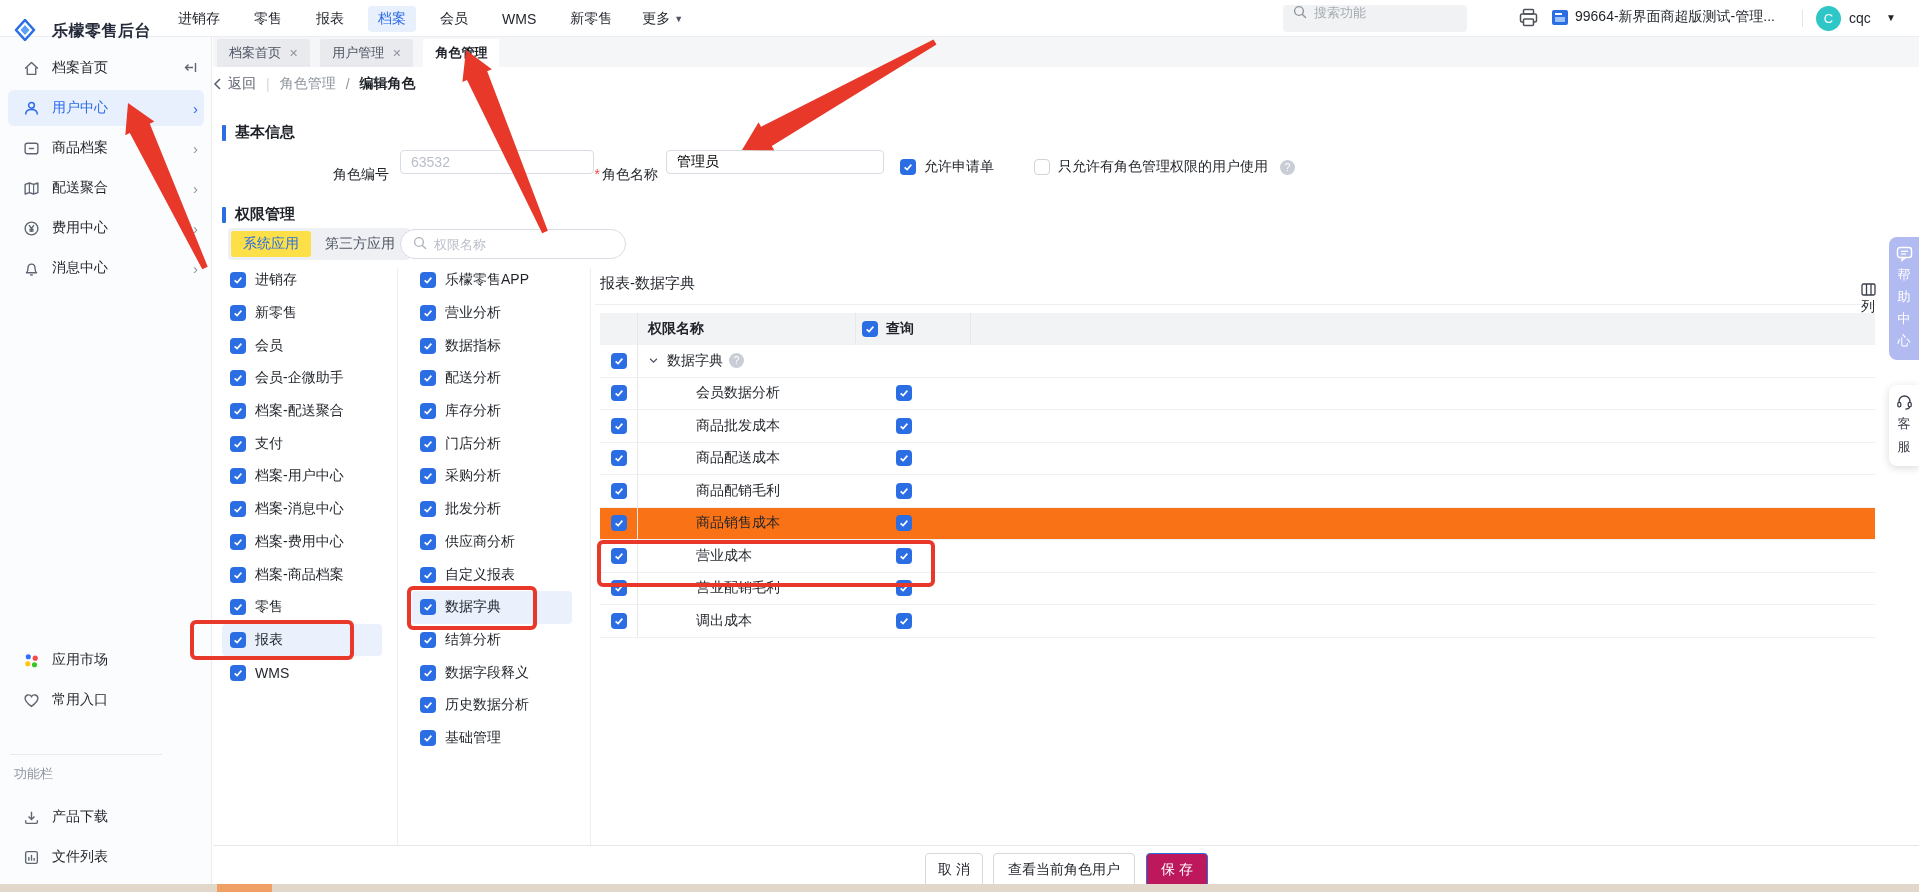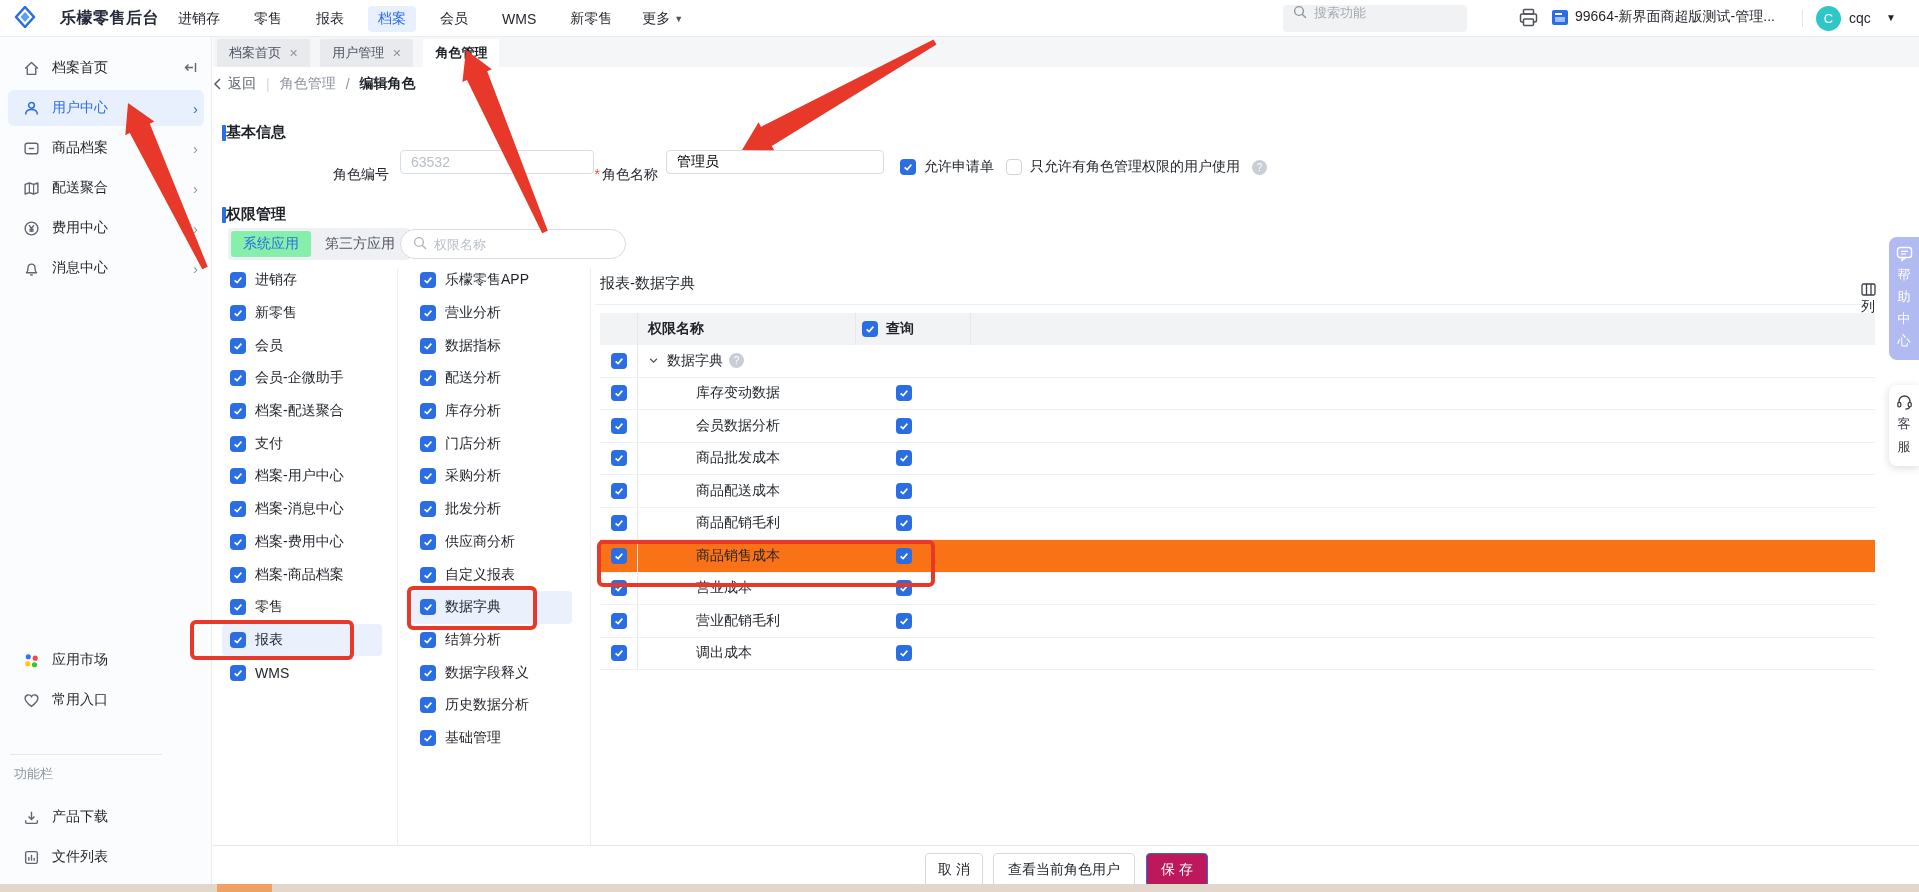--- a/index.html
+++ b/index.html
@@ -2,21 +2,21 @@
 <html><head>
 <meta charset="utf-8">
 <style>
   * { margin:0; padding:0; box-sizing:border-box; }
   html,body { width:1919px; height:892px; overflow:hidden; background:#fff;
     font-family:"Liberation Sans","DejaVu Sans",sans-serif; font-size:14px; color:#1f2329; }
 
   
   .topbar { position:absolute; left:0; top:0; width:1919px; height:37px; background:#fff;
     border-bottom:1px solid #ebedf0; z-index:20; }
-  .logo { position:absolute; left:14px; top:6px; display:flex; align-items:center; gap:24px; }
+  .logo { position:absolute; left:14px; top:19px; display:flex; align-items:center; gap:16px; }
   .logo-text { font-size:16px; font-weight:bold; color:#252b3a; letter-spacing:.5px; }
   .topnav { position:absolute; left:168px; top:0; height:37px; display:flex; align-items:center; gap:14px; }
   .navitem { padding:4px 10px; border-radius:4px; color:#1f2329; cursor:pointer; white-space:nowrap; }
   .navitem.active { background:#e8f0fd; color:#2a6ae9; }
   .more { display:flex; align-items:center; gap:4px; padding:4px 6px; cursor:pointer; }
   .caret { font-size:9px; color:#4e5462; }
   .topsearch { position:absolute; left:1283px; top:5px; width:184px; height:27px; background:#f1f2f4;
     border-radius:4px; display:flex; align-items:flex-start; padding:0 10px; gap:7px; }
   .topsearch input { border:none; outline:none; background:transparent; font-size:13px; width:160px; color:#1f2329; }
   .topsearch input::placeholder { color:#a6abb3; }
@@ -56,38 +56,38 @@
   .ptab .x { font-size:11px; color:#8f959e; }
   .ptab.active { background:#fff; color:#1f2329; font-weight:bold; }
 
   .crumbrow { position:absolute; left:213px; top:72px; height:24px; display:flex; align-items:center; gap:10px; z-index:5; }
   .crumb-back { color:#5e6470; display:flex; align-items:center; gap:6px; cursor:pointer; }
   .crumb-sep { color:#d4d7dc; }
   .crumb-parent { color:#8f959e; }
   .crumb-slash { color:#8f959e; }
   .crumb-cur { color:#1f2329; font-weight:bold; }
 
-  .sec-title { position:absolute; display:flex; align-items:center; font-size:15px; font-weight:bold; z-index:5;}
+  .sec-title { position:absolute; display:flex; align-items:center; gap:9px; font-size:15px; font-weight:bold; z-index:5;}
   .sec-bar { width:4px; height:16px; background:#2b6de3; border-radius:1px; }
 
   
   .flabel { position:absolute; top:158px; height:32px; line-height:32px; z-index:5; }
   .finput { position:absolute; top:150px; height:24px; border:1px solid #d8dce3; border-radius:4px;
     padding:0 10px; font-size:14px; outline:none; background:#fff; z-index:5; font-family:inherit;}
   .finput.ghost { color:#b9bec8; }
   .req { color:#f54a45; margin-right:2px; }
   .fcheck { position:absolute; top:158px; display:flex; align-items:center; gap:8px; z-index:5; }
   .qmark { width:15px; height:15px; border-radius:50%; background:#c9ced6; color:#fff; font-size:10px;
     display:inline-flex; align-items:center; justify-content:center; margin-left:4px; }
 
   
   .seggroup { position:absolute; left:228px; top:228px; height:32px; background:#eef0f3; border-radius:4px;
     display:flex; align-items:center; padding:3px; gap:2px; z-index:5; }
   .seg { height:26px; display:flex; align-items:center; padding:0 12px; border-radius:3px; color:#4e5462; cursor:pointer; white-space:nowrap;}
-  .seg.active { background:#86efac; color:#2b6de3;text-align:right; }
+  .seg.active { background:#fde047; color:#2b6de3;text-align:right; }
   .psearch { position:absolute; left:400px; top:229px; width:226px; height:30px; border:1px solid #d8dce3;
     border-radius:15px; display:flex; align-items:center; padding:0 12px; gap:7px; z-index:5; background:#fff; }
   .psearch input { border:none; outline:none; width:160px; font-size:13px; font-family:inherit; }
   .psearch input::placeholder { color:#b9bec8; }
 
   
   .vline { position:absolute; width:1px; background:#eceef1; z-index:4; }
   .plist { position:absolute; top:264px; width:160px; z-index:5; }
   .pitem { height:32.7px; display:flex; align-items:center; gap:9px; padding-left:8px; border-radius:4px; cursor:pointer; white-space:nowrap;}
   .pitem.sel { background:#eaf1fd; }
@@ -339,21 +339,21 @@
 <input class="finput" style="left: 666px; width: 218px;" value="管理员">
 
 <div class="fcheck" style="left:900px;">
   <span class="cb">
       <svg width="12" height="12" viewBox="0 0 16 16">
         <polyline points="3.5,8.5 6.8,11.4 12.5,4.8" fill="none" stroke="#fff" stroke-width="2.2"></polyline>
       </svg>
     </span>
   <span>允许申请单</span>
 </div>
-<div class="fcheck" style="left:1006px;">
+<div class="fcheck" style="left:1034px;">
   <span class="cb un"></span>
   <span>只允许有角色管理权限的用户使用</span>
   <span class="qmark">?</span>
 </div>
 
 <div class="sec-title" style="left:222px; top:205px;">
   <span class="sec-bar"></span>
   <span>权限管理</span>
 </div>
 
@@ -643,40 +643,20 @@
       </div>
       <div class="trow">
         <div class="c-cb">
           <span class="cb">
             <svg width="12" height="12" viewBox="0 0 16 16">
               <polyline points="3.5,8.5 6.8,11.4 12.5,4.8" fill="none" stroke="#fff" stroke-width="2.2"></polyline>
             </svg>
           </span>
         </div>
         <div class="c-name indent">
-          <span>库存变动数据</span>
-        </div>
-        <div class="c-query">
-          <span class="cb" style="margin-left: 34px;">
-            <svg width="12" height="12" viewBox="0 0 16 16">
-              <polyline points="3.5,8.5 6.8,11.4 12.5,4.8" fill="none" stroke="#fff" stroke-width="2.2"></polyline>
-            </svg>
-          </span>
-        </div>
-        <div class="c-rest"></div>
-      </div>
-      <div class="trow">
-        <div class="c-cb">
-          <span class="cb">
-            <svg width="12" height="12" viewBox="0 0 16 16">
-              <polyline points="3.5,8.5 6.8,11.4 12.5,4.8" fill="none" stroke="#fff" stroke-width="2.2"></polyline>
-            </svg>
-          </span>
-        </div>
-        <div class="c-name indent">
           <span>会员数据分析</span>
         </div>
         <div class="c-query">
           <span class="cb" style="margin-left: 34px;">
             <svg width="12" height="12" viewBox="0 0 16 16">
               <polyline points="3.5,8.5 6.8,11.4 12.5,4.8" fill="none" stroke="#fff" stroke-width="2.2"></polyline>
             </svg>
           </span>
         </div>
         <div class="c-rest"></div>

